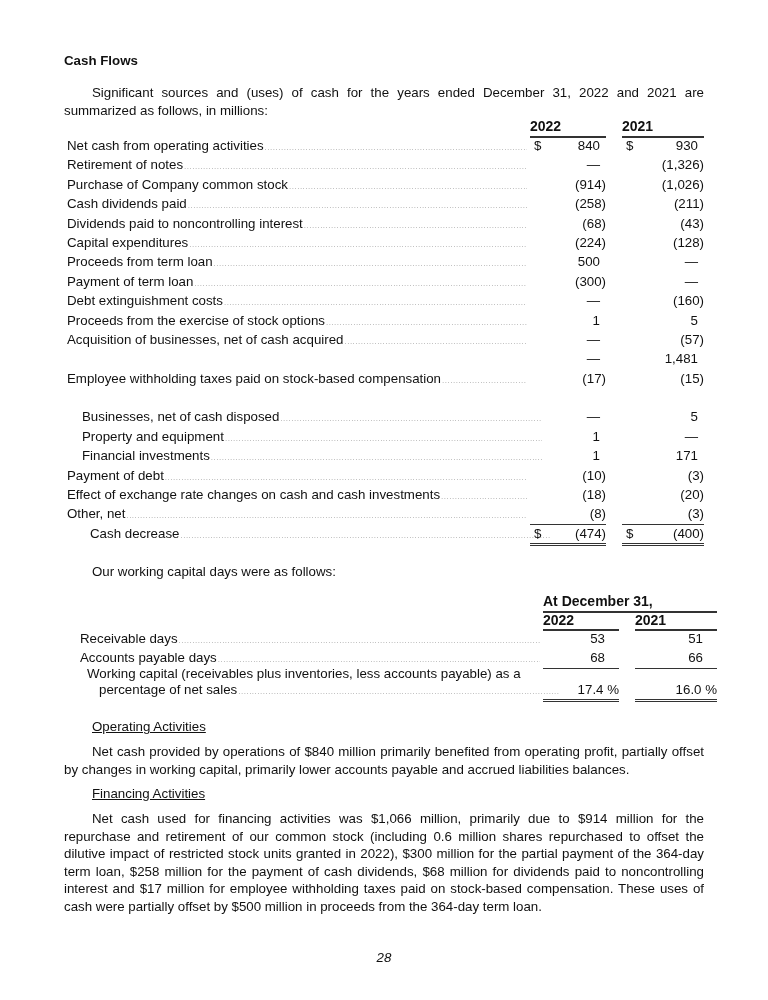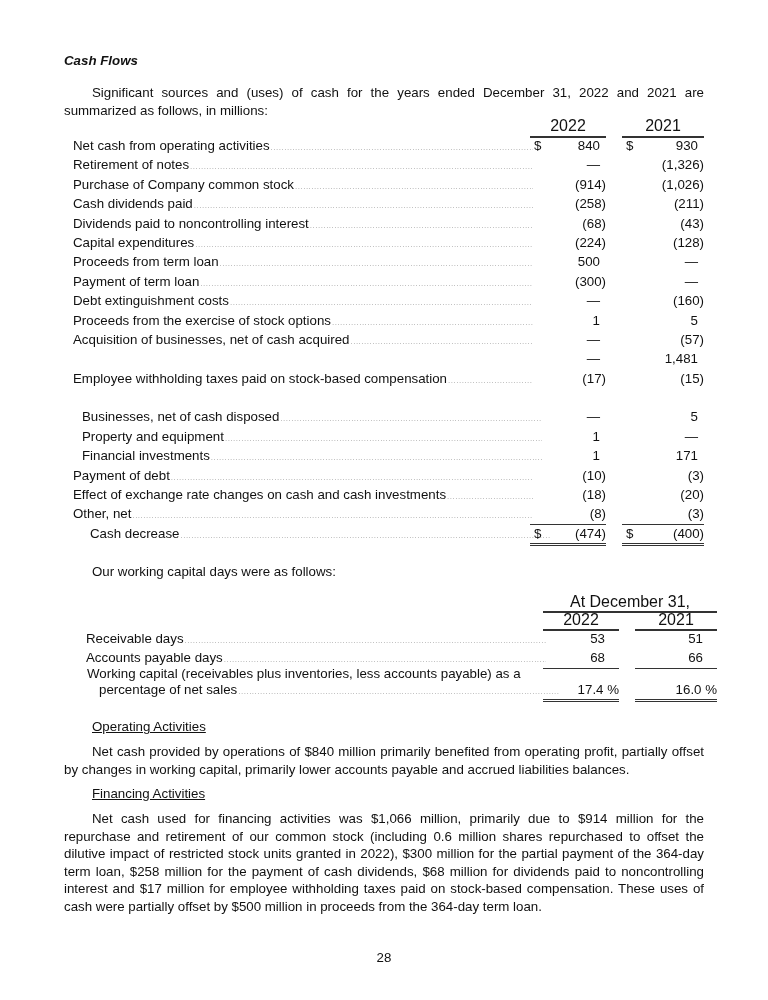--- a/index.html
+++ b/index.html
@@ -2,43 +2,43 @@
 <html><head>
 <meta charset="utf-8">
 <style>
   html, body { margin: 0; padding: 0; background: #ffffff; }
   body {
     width: 768px; height: 1000px; position: relative; overflow: hidden;
     font-family: "Liberation Sans", sans-serif; color: #111;
     font-size: 13.3px;
   }
   .page { position: absolute; left: 0; top: 0; width: 768px; height: 1000px; }
-  .heading { position: absolute; left: 64px; top: 53px; font-weight: bold; font-size: 13.3px; font-style: italic; }
+  .heading { position: absolute; left: 64px; top: 53px; font-weight: bold; font-size: 13.3px; }
   .para { position: absolute; left: 64px; width: 640px; line-height: 17.5px; text-align: justify; }
   .para .indent { display: inline-block; width: 28px; }
   .subhead { position: absolute; left: 92px; text-decoration: underline; }
   .tbl { position: absolute; left: 64px; width: 640px; }
   .row { position: relative; height: 19.4px; line-height: 19.4px; }
-  .lbl { position: absolute; left: 9px; width: 460px; white-space: nowrap; overflow: hidden; }
+  .lbl { position: absolute; left: 3px; width: 460px; white-space: nowrap; overflow: hidden; }
   .lbl.ind1 { left: 18px; }
   .lbl.ind2 { left: 26px; }
   .lbl::after {
     content: "..............................................................................................................................................................................................................................";
     color: #999; font-size: 8px; letter-spacing: 0.5px; padding-left: 1px;
   }
   .lbl.nodots::after { content: ""; }
   .cell { position: absolute; top: 0; height: 100%; }
   .c1 { left: 466px; width: 76px; }
   .c2 { left: 558px; width: 82px; }
   .cur { position: absolute; left: 4px; }
   .val { position: absolute; right: 0; }
-  .hdr { font-weight: normal; font-size: 16px; text-align: center; }
+  .hdr { font-weight: bold; font-size: 14px; text-align: left; }
   .hdr .cell { border-bottom: 2px solid #333; }
   .dbl { border-bottom: 3.5px double #333; }
-  .pagenum { position: absolute; left: 0; width: 768px; top: 950px; text-align: center; }
+  .pagenum { position: absolute; left: 0; width: 768px; top: 950px; text-align: center; font-style: italic; }
 </style>
 </head>
 <body>
 
 <div class="page">
 
   <div class="heading">Cash Flows</div>
 
   <div class="para" style="top:84px;"><span class="indent"></span><span>Significant sources and (uses) of cash for the years ended December 31, 2022 and 2021 are summarized as follows, in millions:</span></div>
 

